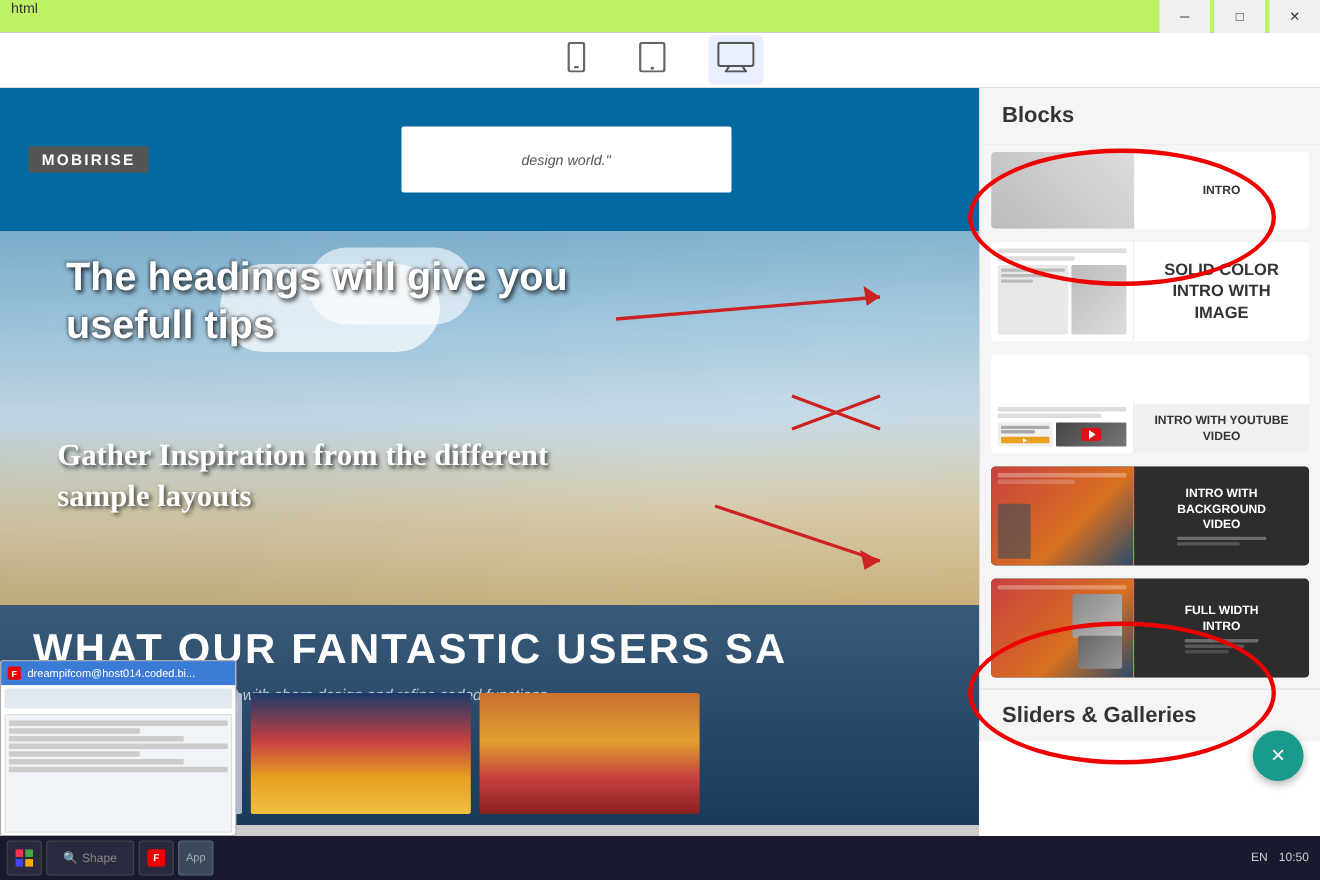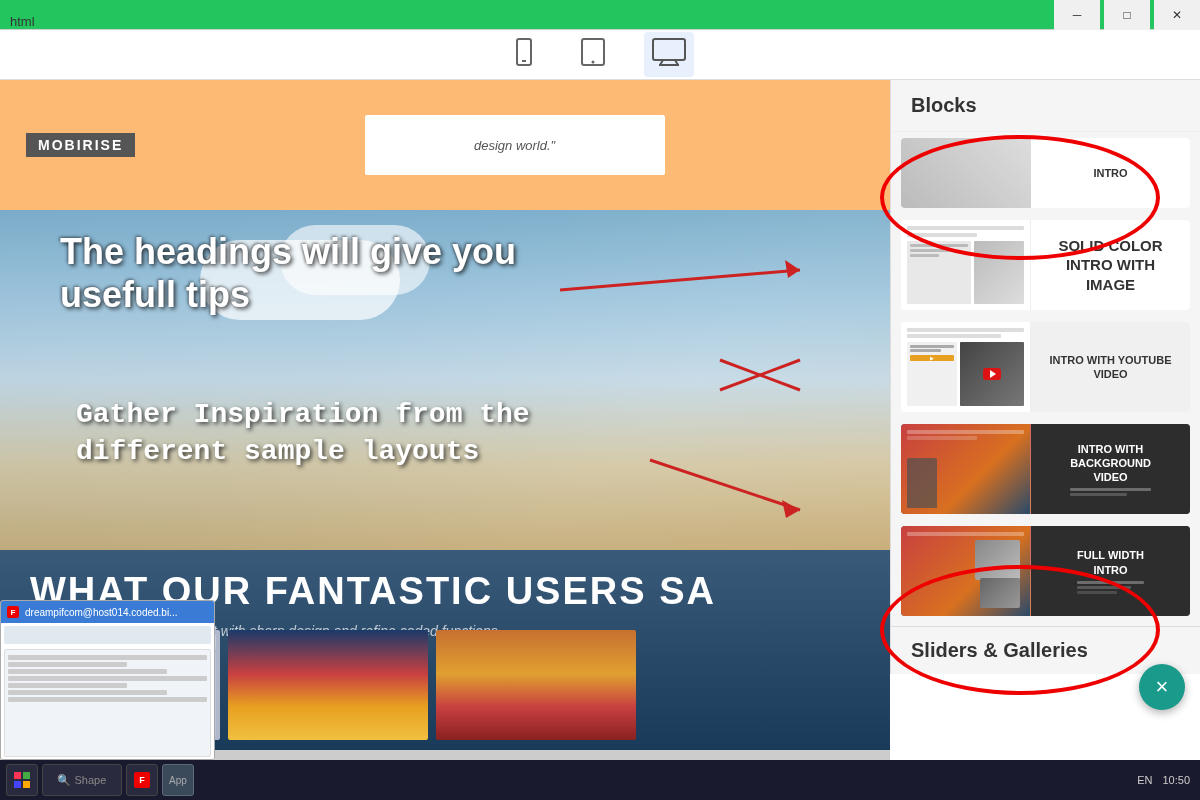--- a/index.html
+++ b/index.html
@@ -1,24 +1,24 @@
 <!DOCTYPE html>
 <html><head>
   <meta charset="utf-8">
   <style>
     * { margin: 0; padding: 0; box-sizing: border-box; }
     body { width: 1200px; height: 800px; overflow: hidden; font-family: Arial, sans-serif; background: #fff; display: flex; flex-direction: column; }
 
     
     .title-bar {
       height: 30px;
-      background: #22c55e;
+      background: #bef264;
       border-bottom: 1px solid #ccc;
       display: flex;
-      align-items: flex-end;
+      align-items: flex-start;
       justify-content: space-between;
       padding: 0 10px;
       position: relative;
     }
     .title-bar-text {
       font-size: 13px;
       color: #333;
     }
     .title-bar-controls {
       display: flex;
@@ -83,21 +83,21 @@
     
     .canvas-content {
       position: absolute;
       top: 0; left: 0;
       width: 100%; height: 100%;
       overflow: hidden;
     }
 
     
     .canvas-top {
-      background: #fdba74;
+      background: #0369a1;
       height: 130px;
       display: flex;
       align-items: center;
     }
     .canvas-logo {
       background: #555;
       color: #fff;
       font-size: 14px;
       font-weight: bold;
       padding: 4px 12px;
@@ -122,22 +122,22 @@
       color: #fff;
       text-shadow: 2px 2px 4px rgba(0,0,0,0.7), -1px -1px 3px rgba(0,0,0,0.5);
       font-weight: bold;
       line-height: 1.2;
       width: 500px;
     }
 
     .inspiration-tip {
       position: absolute;
       bottom: 80px;
-      left: 76px;
-      font-family: Liberation Mono, monospace;
+      left: 52px;
+      font-family: Liberation Serif, serif;
       font-size: 28px;
       color: #fff;
       text-shadow: 2px 2px 4px rgba(0,0,0,0.7);
       font-weight: bold;
       line-height: 1.3;
       width: 480px;
     }
 
     
     .arrows-svg {
@@ -504,21 +504,21 @@
               <div style="width:50px;background:linear-gradient(135deg,#bbb 0%,#ddd 100%);border-radius:1px;position:relative;"></div>
             </div>
           </div>
           <div style="flex:1;display:flex;align-items:center;justify-content:center;padding:8px;">
             <span style="font-size:15px;font-weight:bold;text-align:center;color:#333;text-transform:uppercase;line-height:1.3;">SOLID COLOR<br>INTRO WITH<br>IMAGE</span>
           </div>
         </div>
       </div>
 
       <div style="margin:6px 10px;background:#fff;border-radius:4px;overflow:hidden;position:relative;">
-        <div style="display:flex;height:90px;">
+        <div style="display:flex;height:90px;align-items:flex-end;">
           <div style="width:130px;min-width:130px;background:#fff;position:relative;padding:6px;border-right:1px solid #eee;display:flex;flex-direction:column;">
             <div style="height:4px;background:#ddd;margin-bottom:2px;border-radius:1px;"></div>
             <div style="height:4px;background:#ddd;margin-bottom:4px;border-radius:1px;width:80%;"></div>
             <div style="flex:1;display:flex;gap:3px;">
               <div style="flex:0 0 50px;background:#f0f0f0;border-radius:1px;display:flex;flex-direction:column;padding:3px;font-size:6px;color:#666;">
                 <div style="height:3px;background:#aaa;margin-bottom:1px;border-radius:1px;"></div>
                 <div style="height:3px;background:#aaa;margin-bottom:1px;border-radius:1px;width:70%;"></div>
                 <div style="background:#e8a020;height:6px;margin-top:2px;border-radius:1px;font-size:5px;color:#fff;display:flex;align-items:center;justify-content:center;">▶</div>
               </div>
               <div style="flex:1;background:linear-gradient(135deg,#444 0%,#777 100%);border-radius:1px;position:relative;">

